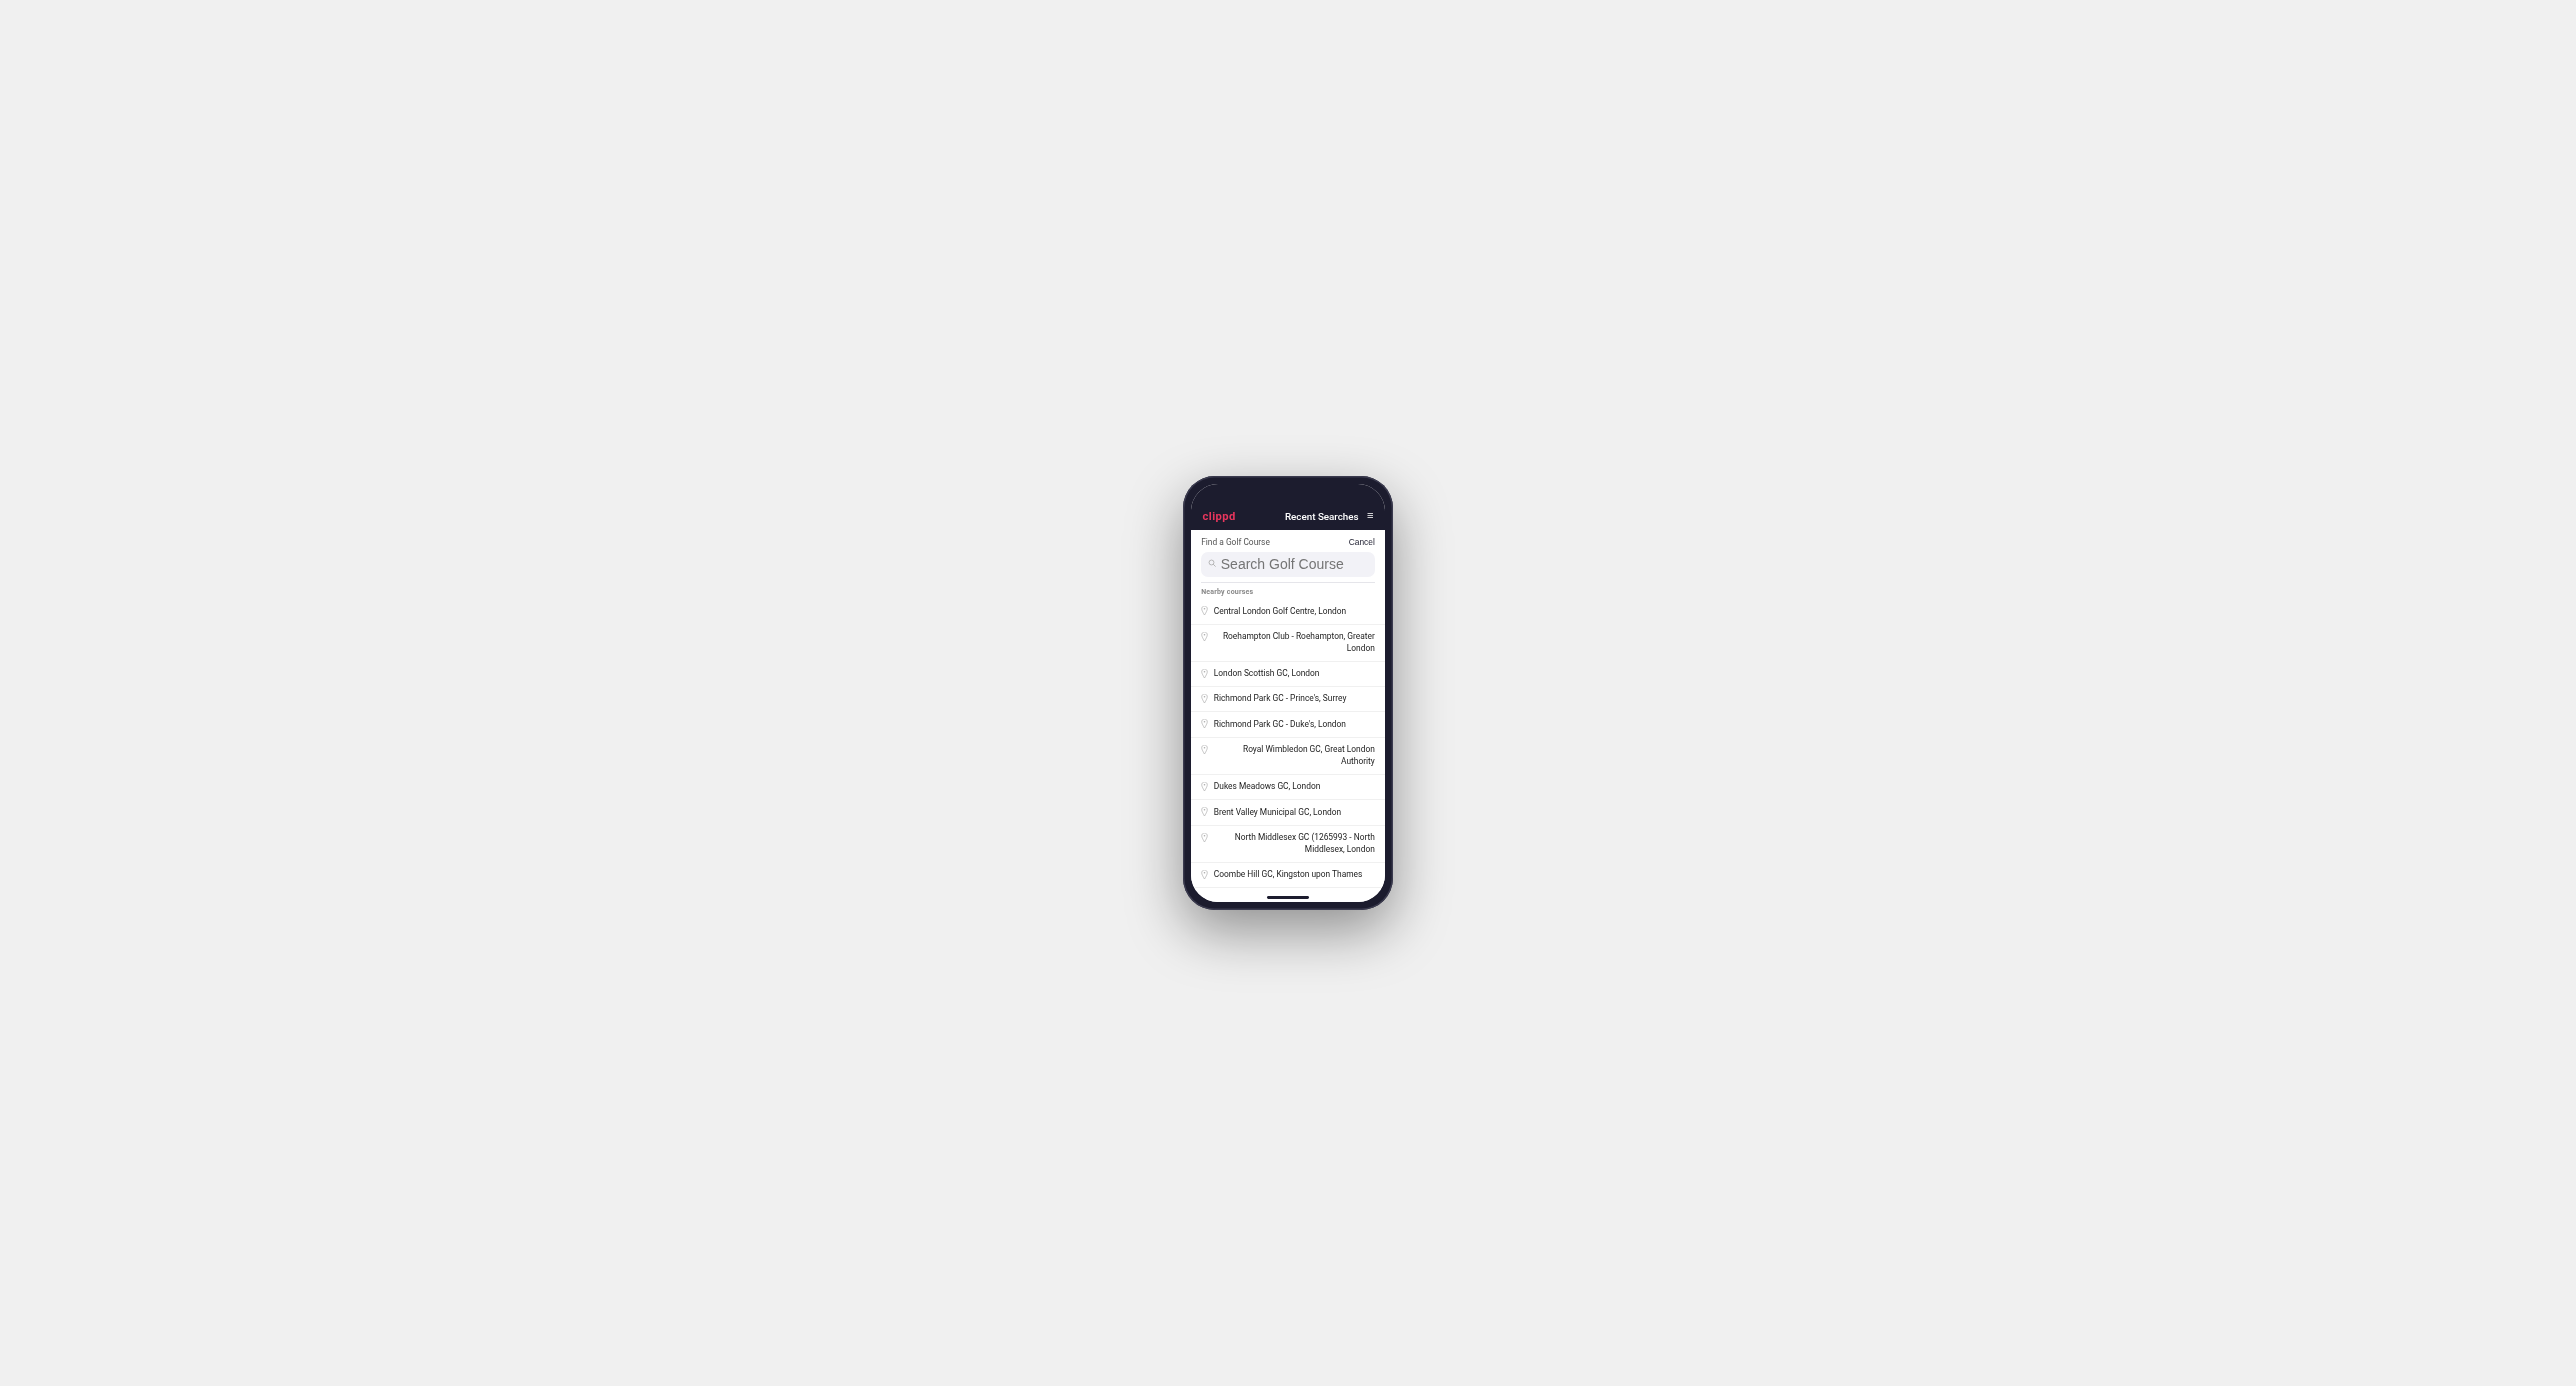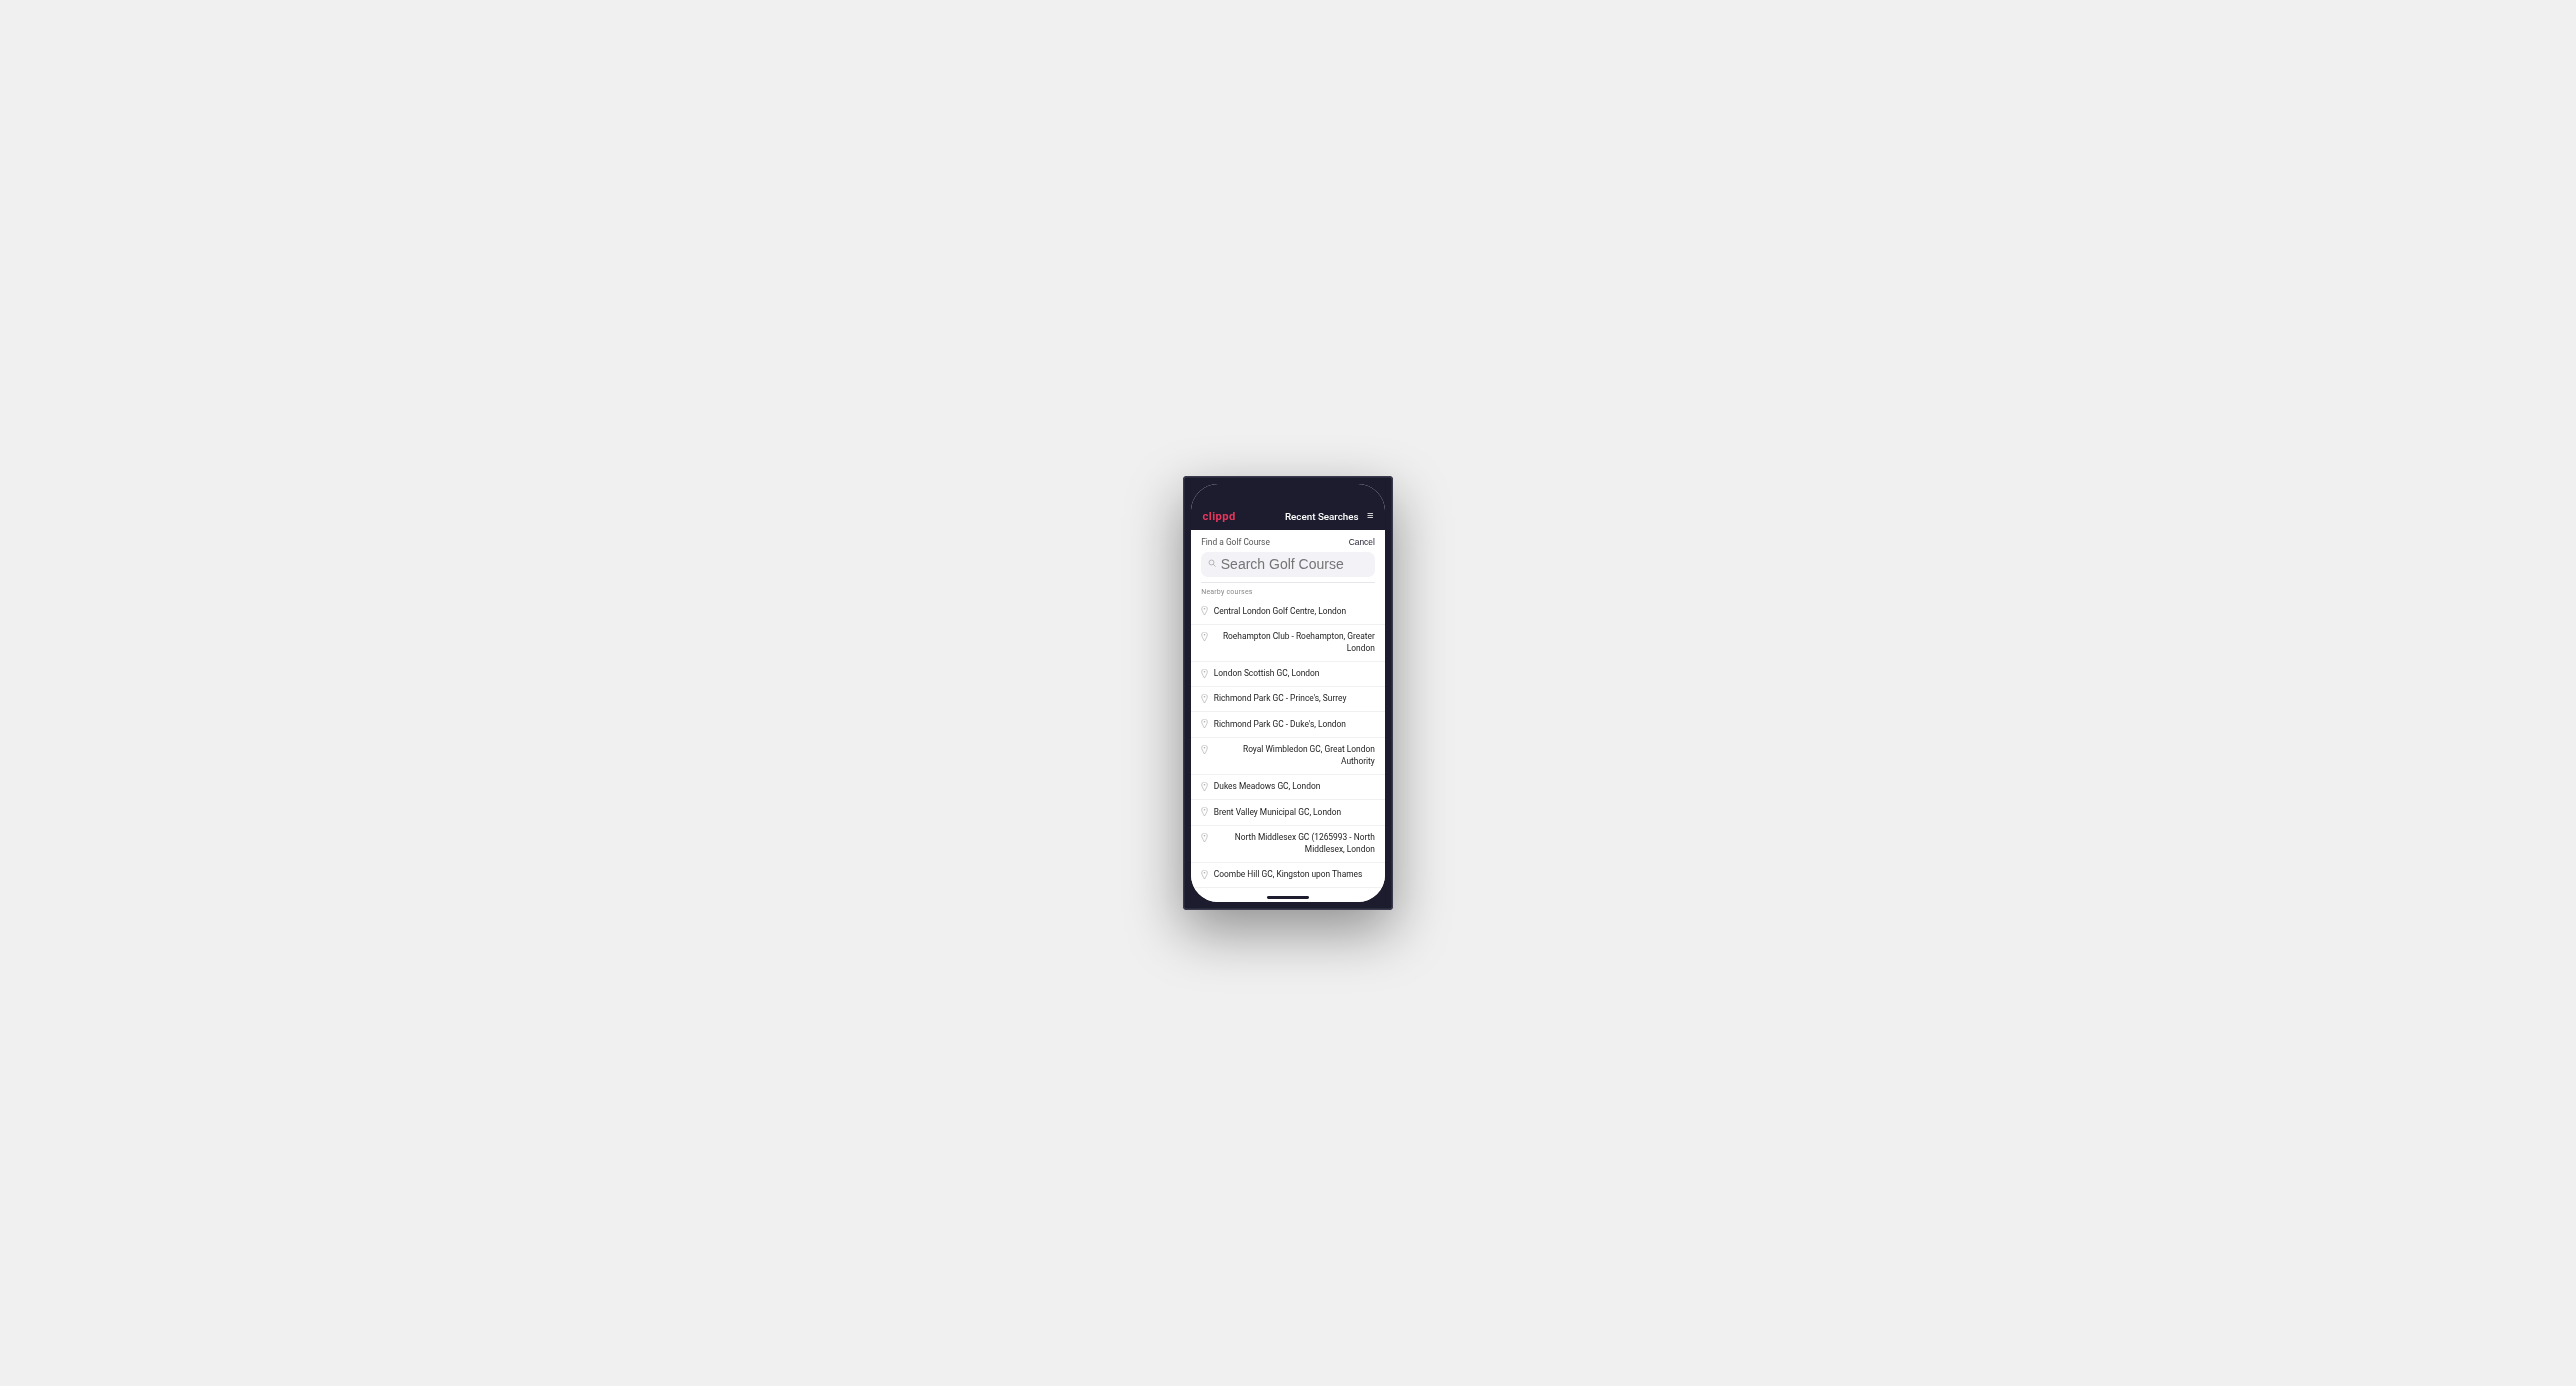--- a/index.html
+++ b/index.html
@@ -8,21 +8,21 @@
       display: flex;
       justify-content: center;
       align-items: center;
       min-height: 100vh;
       font-family: -apple-system, BlinkMacSystemFont, 'Segoe UI', Roboto, sans-serif;
     }
     .phone-outer {
       width: 210px;
       height: 434px;
       background: #1c1c2e;
-      border-radius: 4px;
+      border-radius: 32px;
       padding: 8.4px;
       box-shadow: 0 21px 56px rgba(0,0,0,0.4), inset 0 0 0 1.4px #3a3a4e;
       position: relative;
     }
     .phone-inner {
       width: 100%;
       height: 100%;
       background: #fff;
       border-radius: 27px;
       overflow: hidden;
@@ -121,21 +121,21 @@
     .divider {
       height: 0.7px;
       background: #e5e5ea;
       margin: 0 9.8px;
     }
     
     .nearby-label {
       padding: 5.6px 9.8px 2.8px;
       color: #888;
       font-size: 7px;
-      font-weight: 400;
+      font-weight: 700;
       letter-spacing: 0.2px;
       flex-shrink: 0;
     }
     
     .course-list {
       flex: 1;
       overflow-y: auto;
       text-align: right;
     }
     .course-item {

